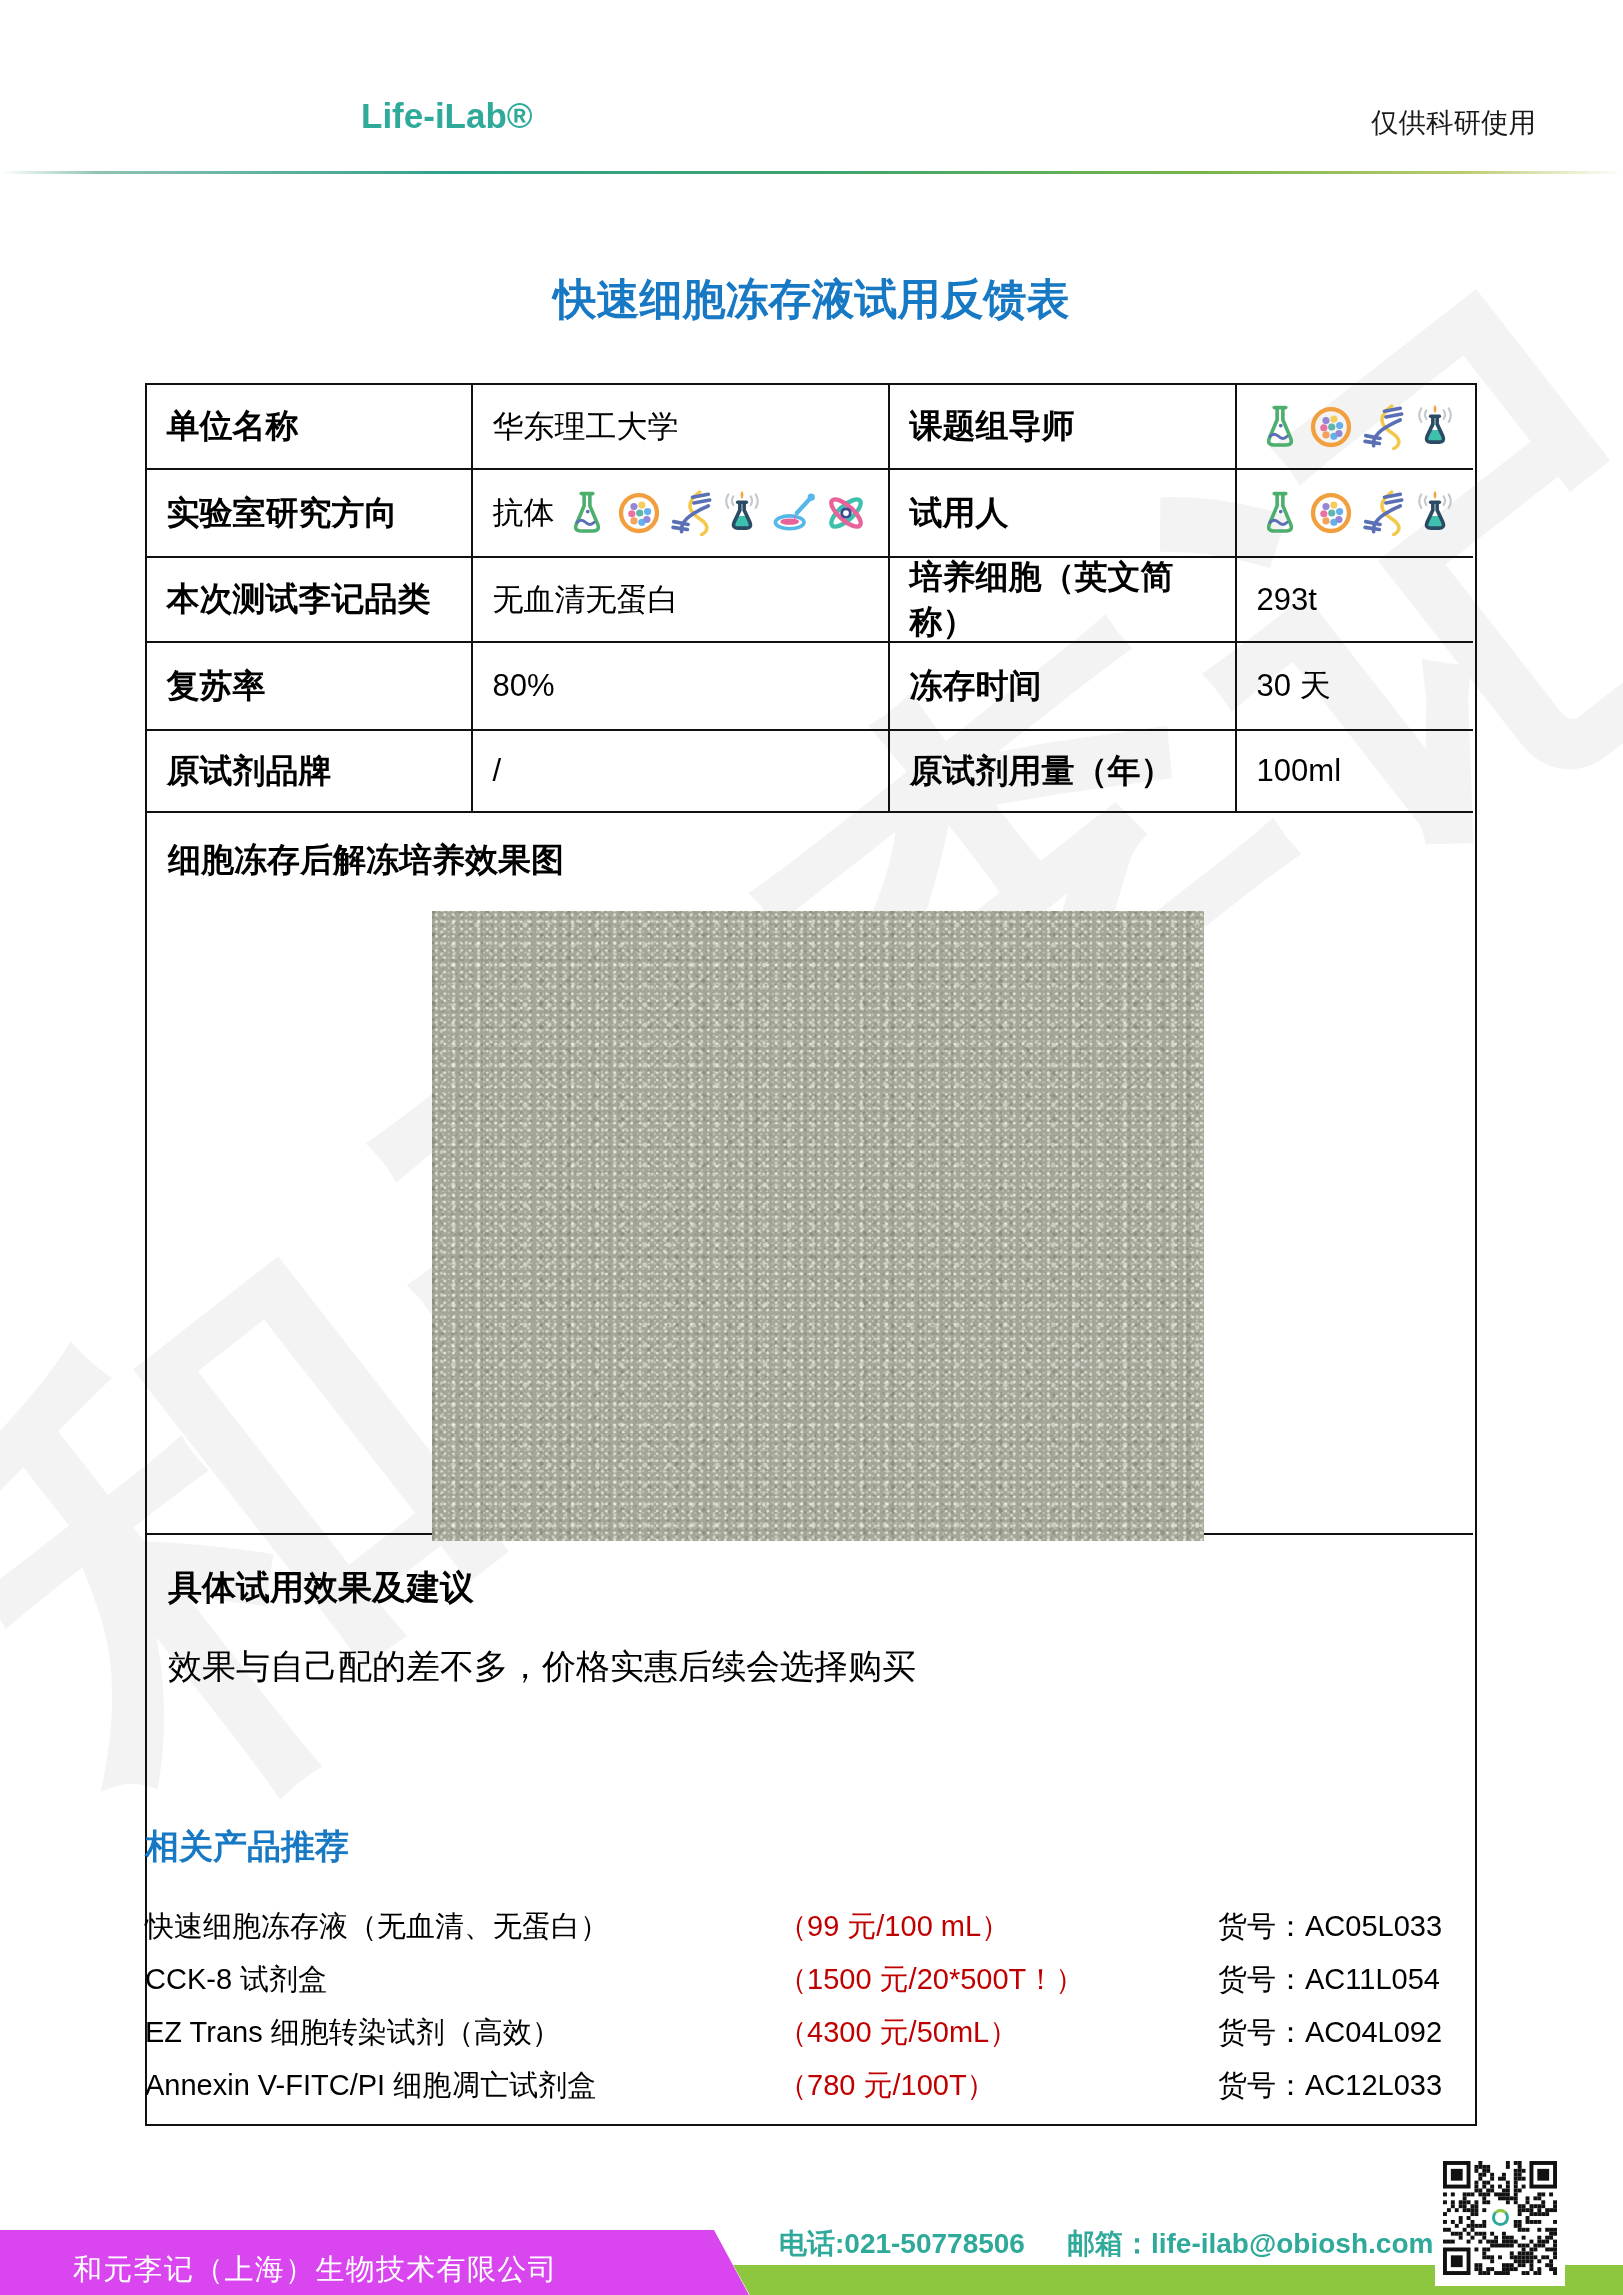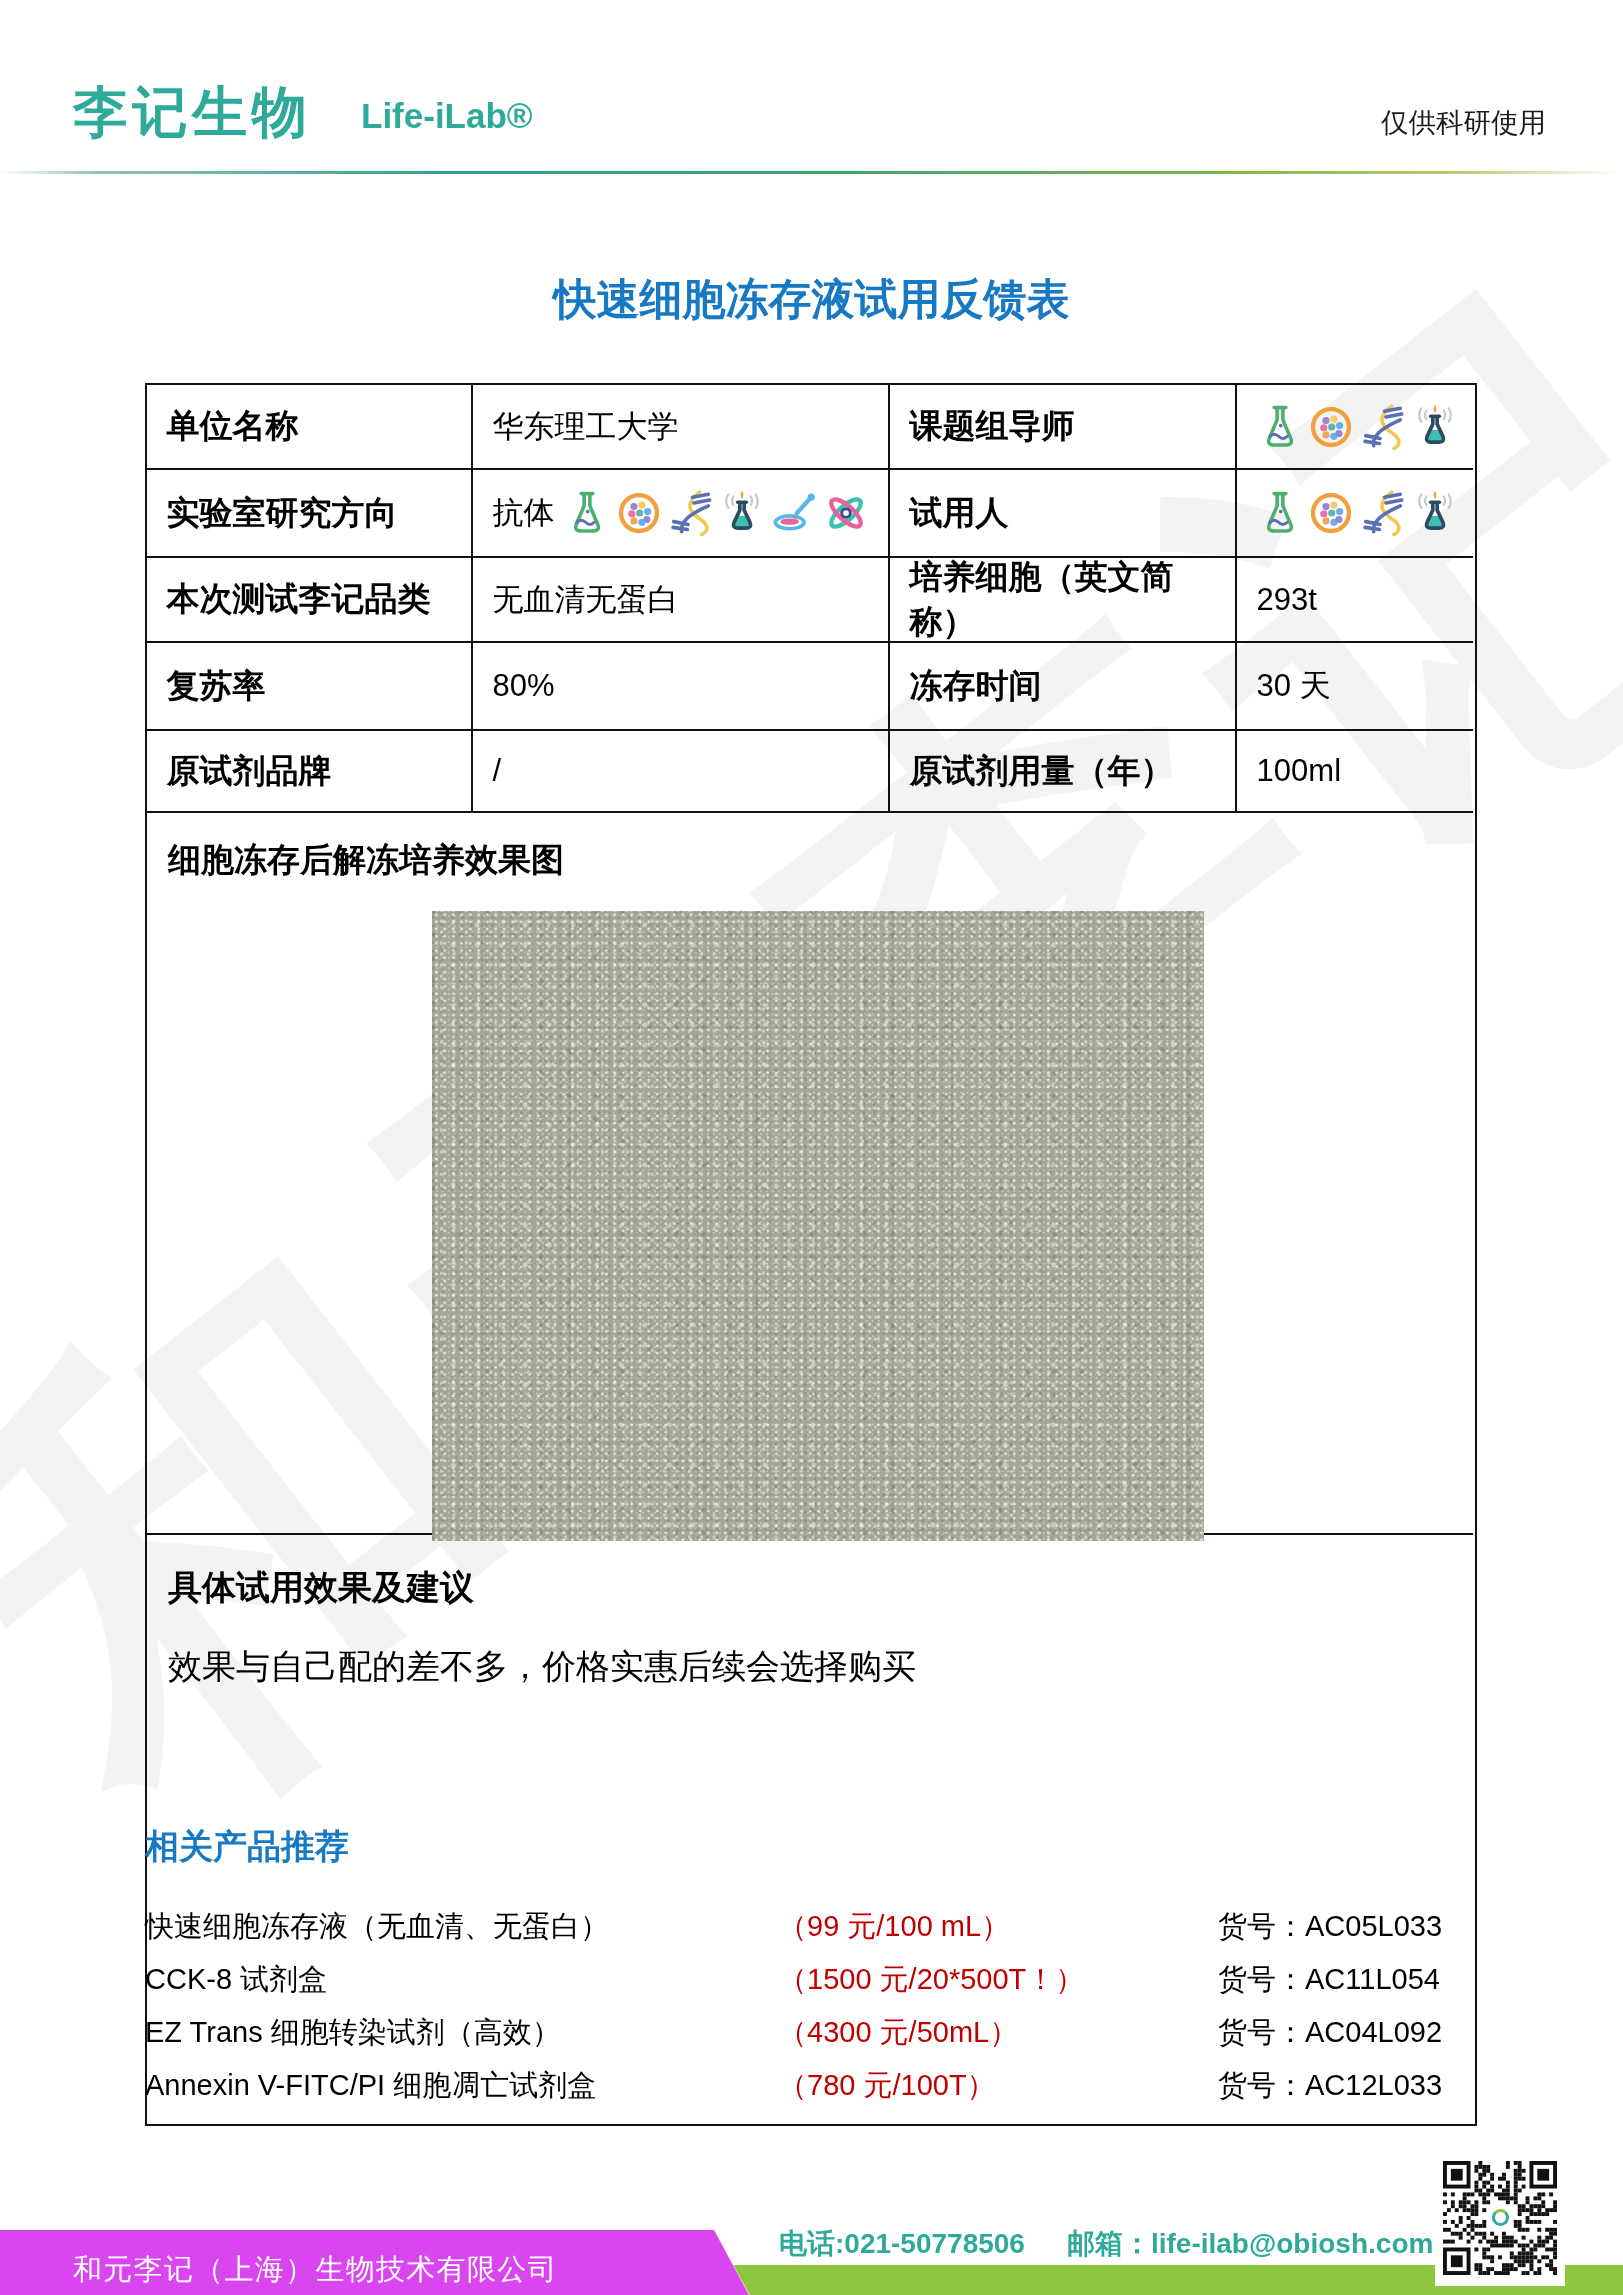--- a/index.html
+++ b/index.html
@@ -8,21 +8,21 @@
 
   
   .watermark{position:absolute;left:-170px;top:753px;width:1963px;text-align:center;
     font-size:497px;font-weight:bold;letter-spacing:19.6px;color:rgba(90,90,90,0.075);
     transform:rotate(-38deg);white-space:nowrap;z-index:0;user-select:none;}
 
   
   .logo-cn{position:absolute;left:73px;top:76px;font-size:55px;font-weight:bold;
     letter-spacing:4.6px;color:#2fa99a;z-index:2;}
   .logo-en{position:absolute;left:361px;top:96px;font-size:35px;font-weight:600;color:#2fa99a;z-index:2;}
-  .research-note{position:absolute;right:77px;top:105px;font-size:27.5px;color:#1a1a1a;z-index:2;}
+  .research-note{position:absolute;right:87px;top:105px;font-size:27.5px;color:#1a1a1a;z-index:2;}
   .header-line{position:absolute;left:0;top:171px;width:1623px;height:3.3px;z-index:2;
     background:linear-gradient(90deg,rgba(255,255,255,0) 0%,#8fc3b4 6%,#2fa08a 28%,#3fa56d 52%,#7ab648 75%,#b9cc6d 90%,rgba(255,255,255,0) 100%);}
 
   
   .doc-title{position:absolute;left:0;right:0;top:257px;margin:14px;text-align:center;
     font-size:43px;font-weight:bold;color:#1778c3;z-index:2;}
 
   
   .form-table{position:absolute;left:145px;top:383px;width:1332px;height:1743px;z-index:1;
     box-sizing:border-box;border:2.6px solid #111;display:grid;
@@ -135,21 +135,20 @@
       <ellipse cx="32" cy="32" rx="26" ry="10" fill="none" stroke="#e8639a" stroke-width="6" transform="rotate(42 32 32)"></ellipse>
       <circle cx="32" cy="32" r="6" fill="none" stroke="#3b4a8c" stroke-width="4"></circle>
     </symbol>
   </defs>
 </svg>
 
 <div class="page">
 
   <div class="watermark">和元李记</div>
 
-  <div class="logo-cn">李记生物</div>
   <div class="logo-en">Life-iLab®</div>
   <div class="research-note">仅供科研使用</div>
   <div class="header-line"></div>
 
   <h1 class="doc-title">快速细胞冻存液试用反馈表</h1>
 
   <div class="form-table">
 
     <div class="cell label c1">单位名称</div>
     <div class="cell value c2">华东理工大学</div>

